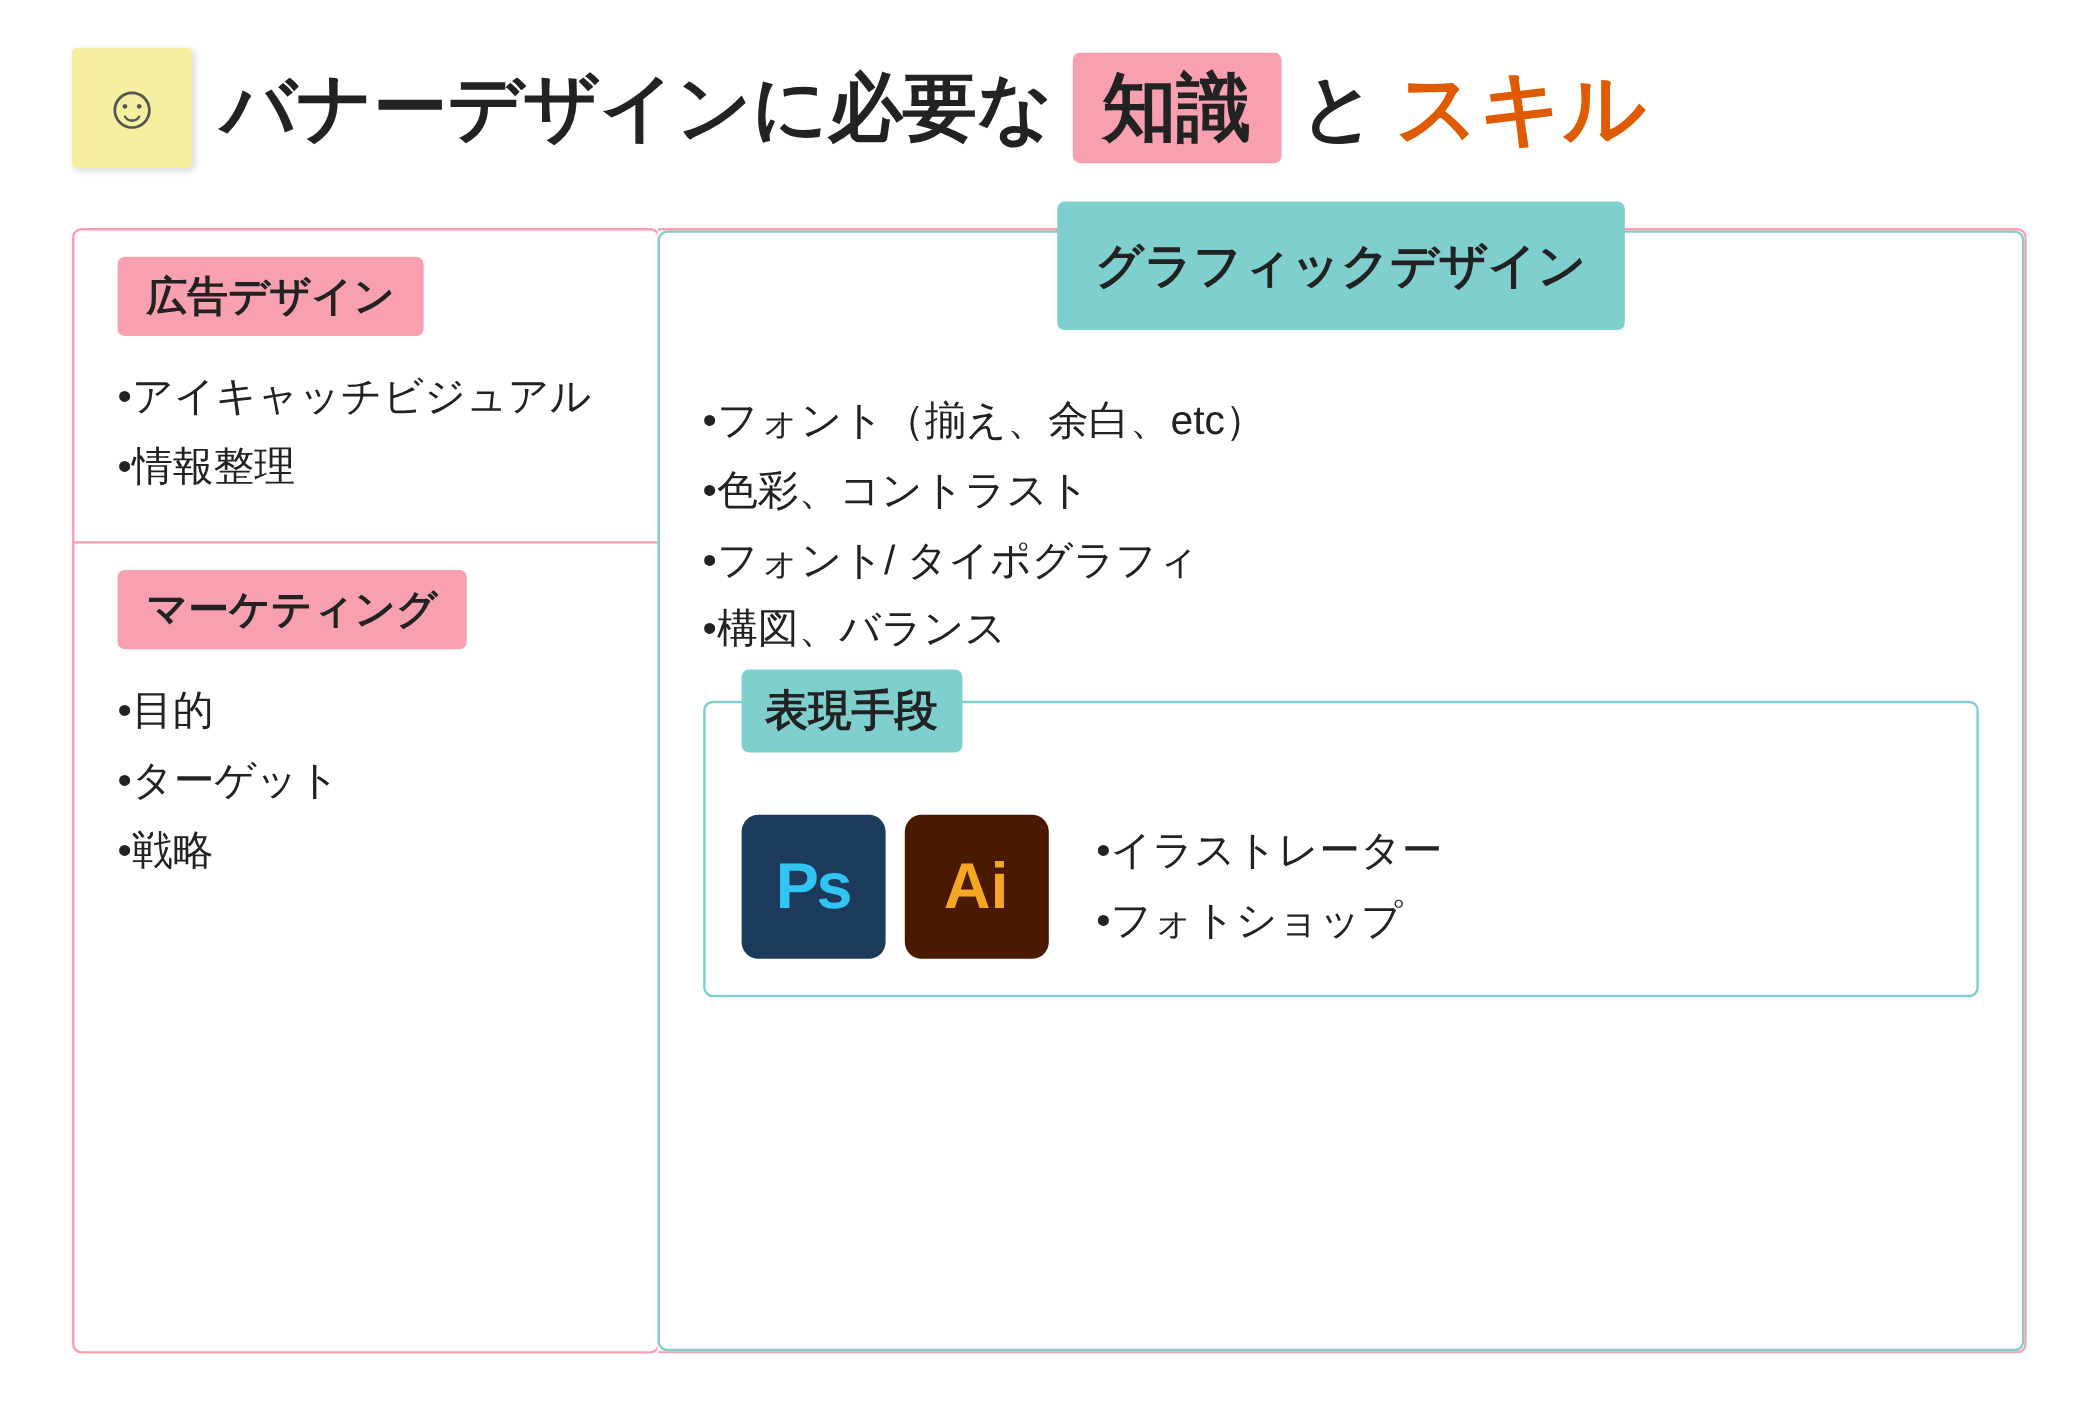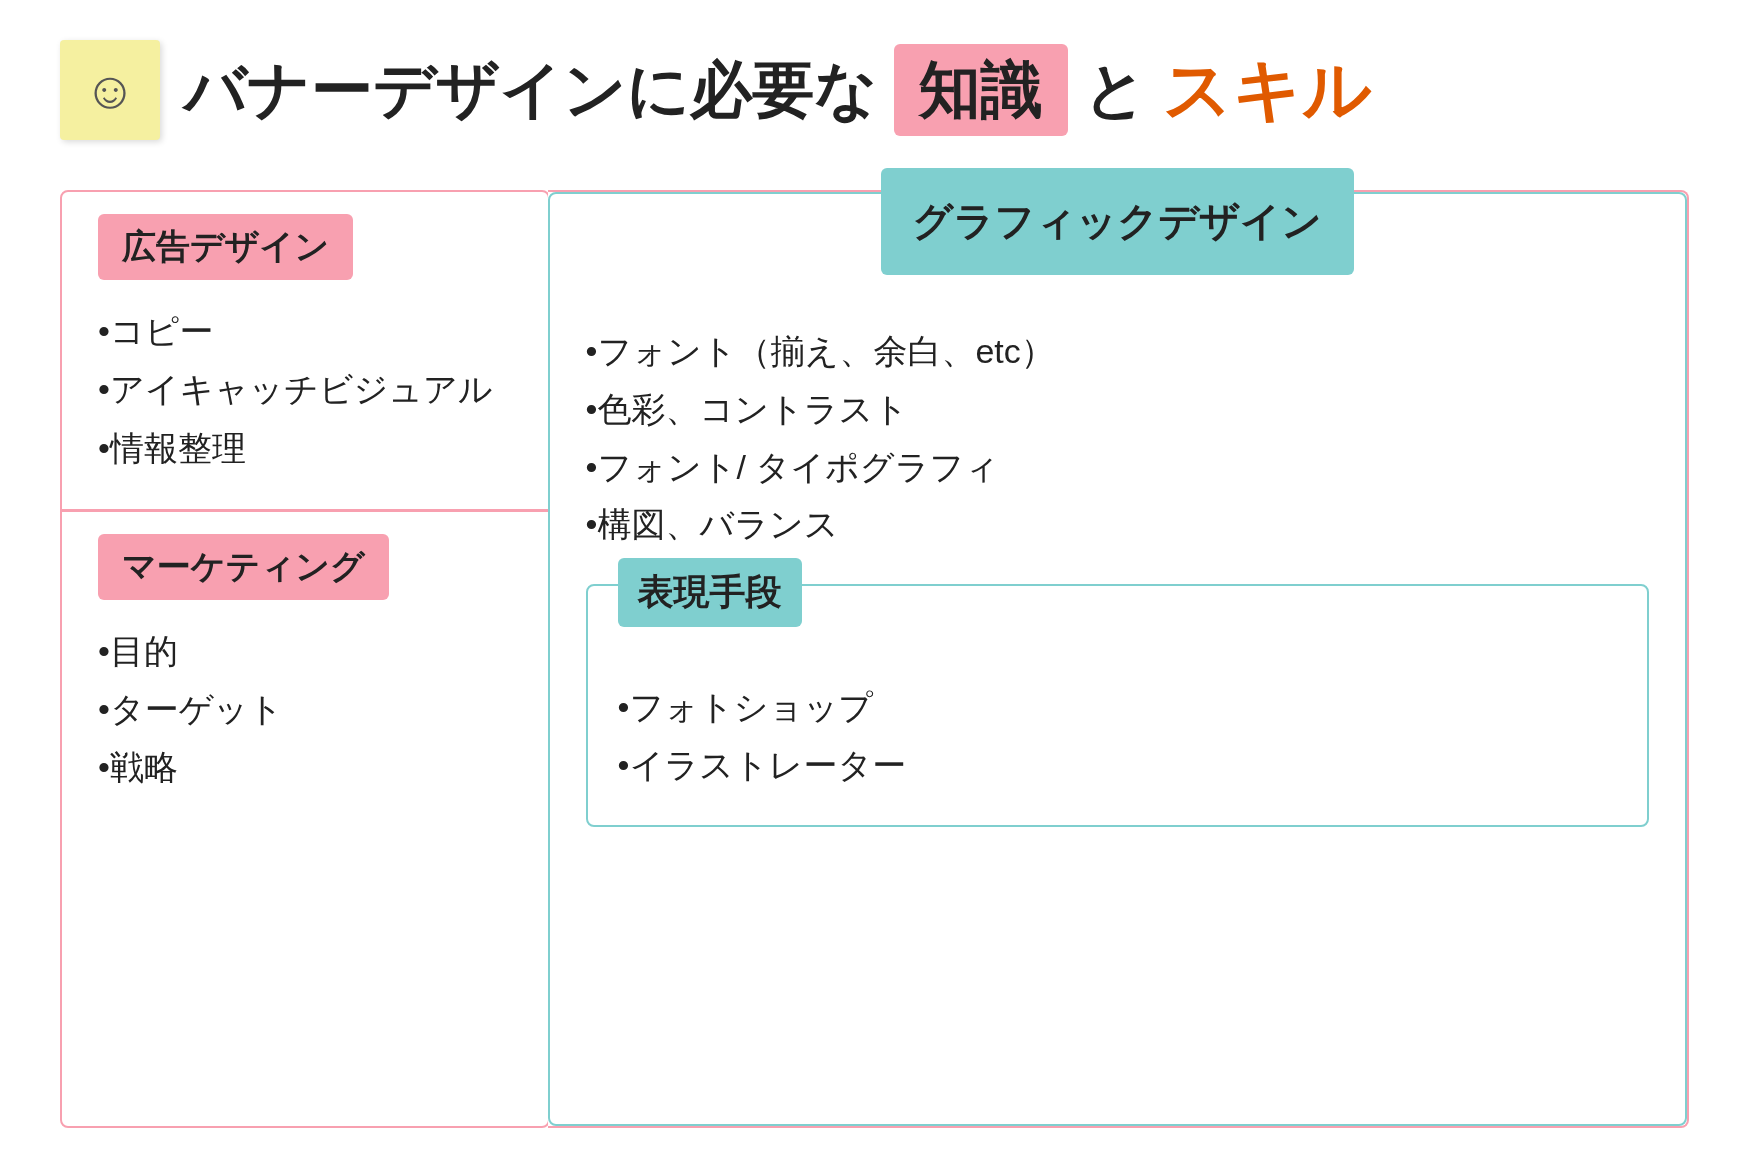--- a/index.html
+++ b/index.html
@@ -269,21 +269,20 @@
   </div>
 </div>
 
 <div class="main-content">
 
   <div class="left-panel">
 
     <div class="section-box">
       <div class="section-label">広告デザイン</div>
       <ul class="bullet-list">
-        <li>•コピー</li>
         <li>•アイキャッチビジュアル</li>
         <li>•情報整理</li>
       </ul>
     </div>
 
     <div class="section-divider"></div>
 
     <div class="section-box">
       <div class="section-label">マーケティング</div>
       <ul class="bullet-list">
@@ -308,23 +307,27 @@
         <li>•フォント/ タイポグラフィ</li>
         <li>•構図、バランス</li>
       </ul>
 
       <div class="expression-box">
         <div class="expression-label-row">
           <span class="expression-label">表現手段</span>
         </div>
 
         <div class="tools-row">
+          <div class="app-icons">
+            <div class="ps-icon">Ps</div>
+            <div class="ai-icon">Ai</div>
+          </div>
           <ul class="tools-list">
+            <li>•イラストレーター</li>
             <li>•フォトショップ</li>
-            <li>•イラストレーター</li>
           </ul>
         </div>
       </div>
 
     </div>
   </div>
 
 </div>
 
 </body></html>

